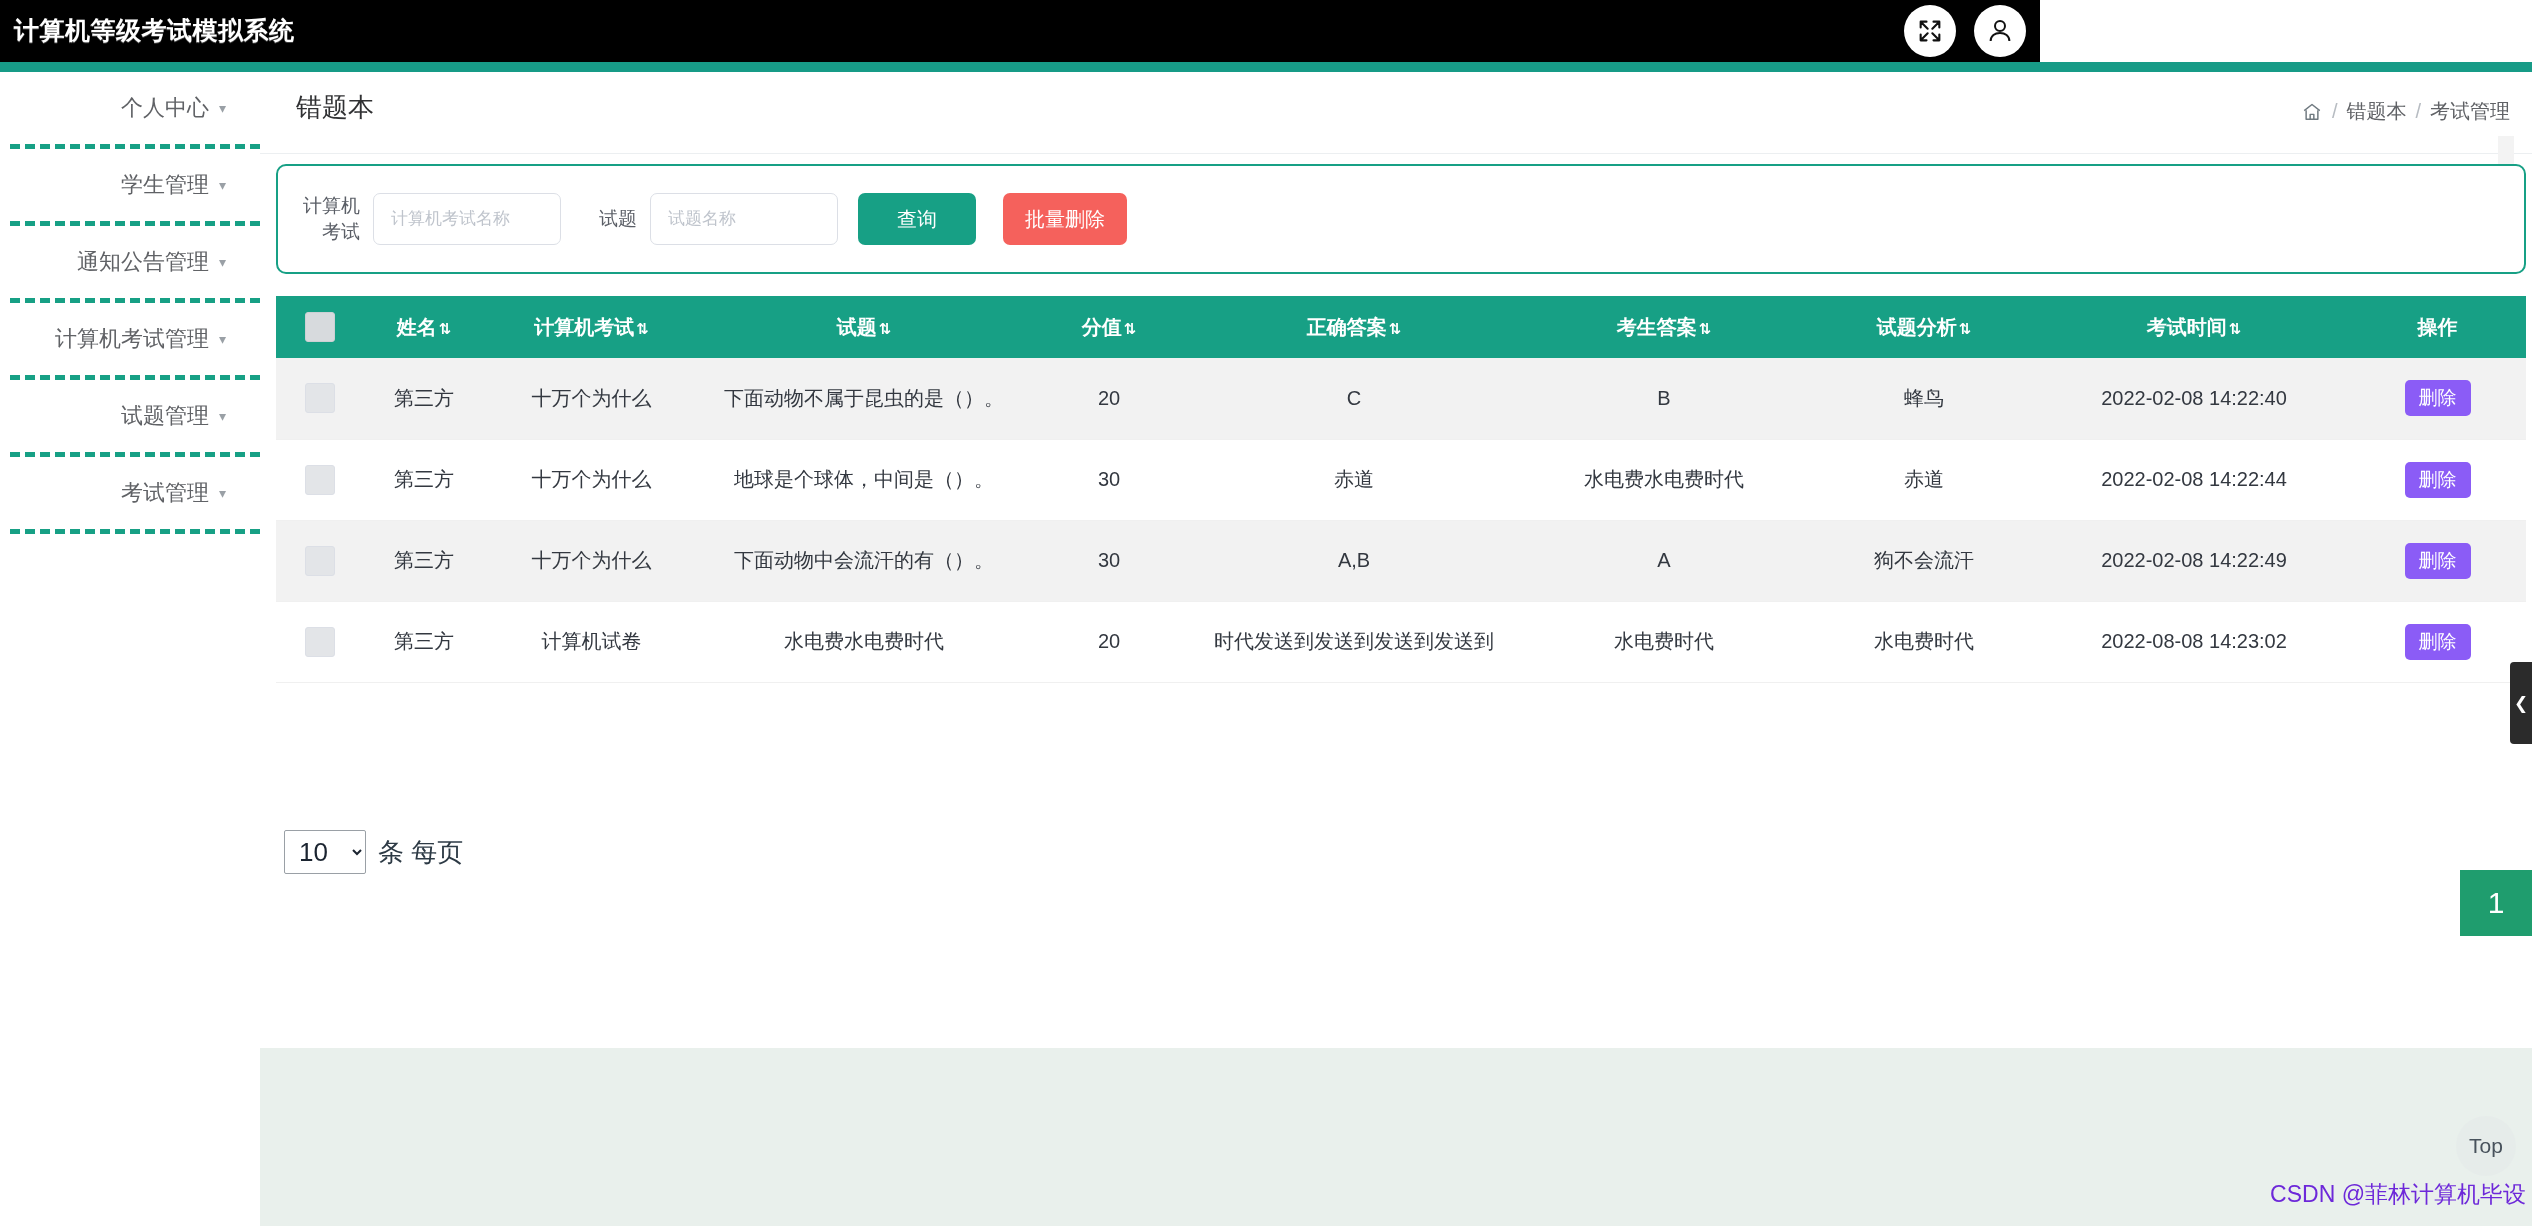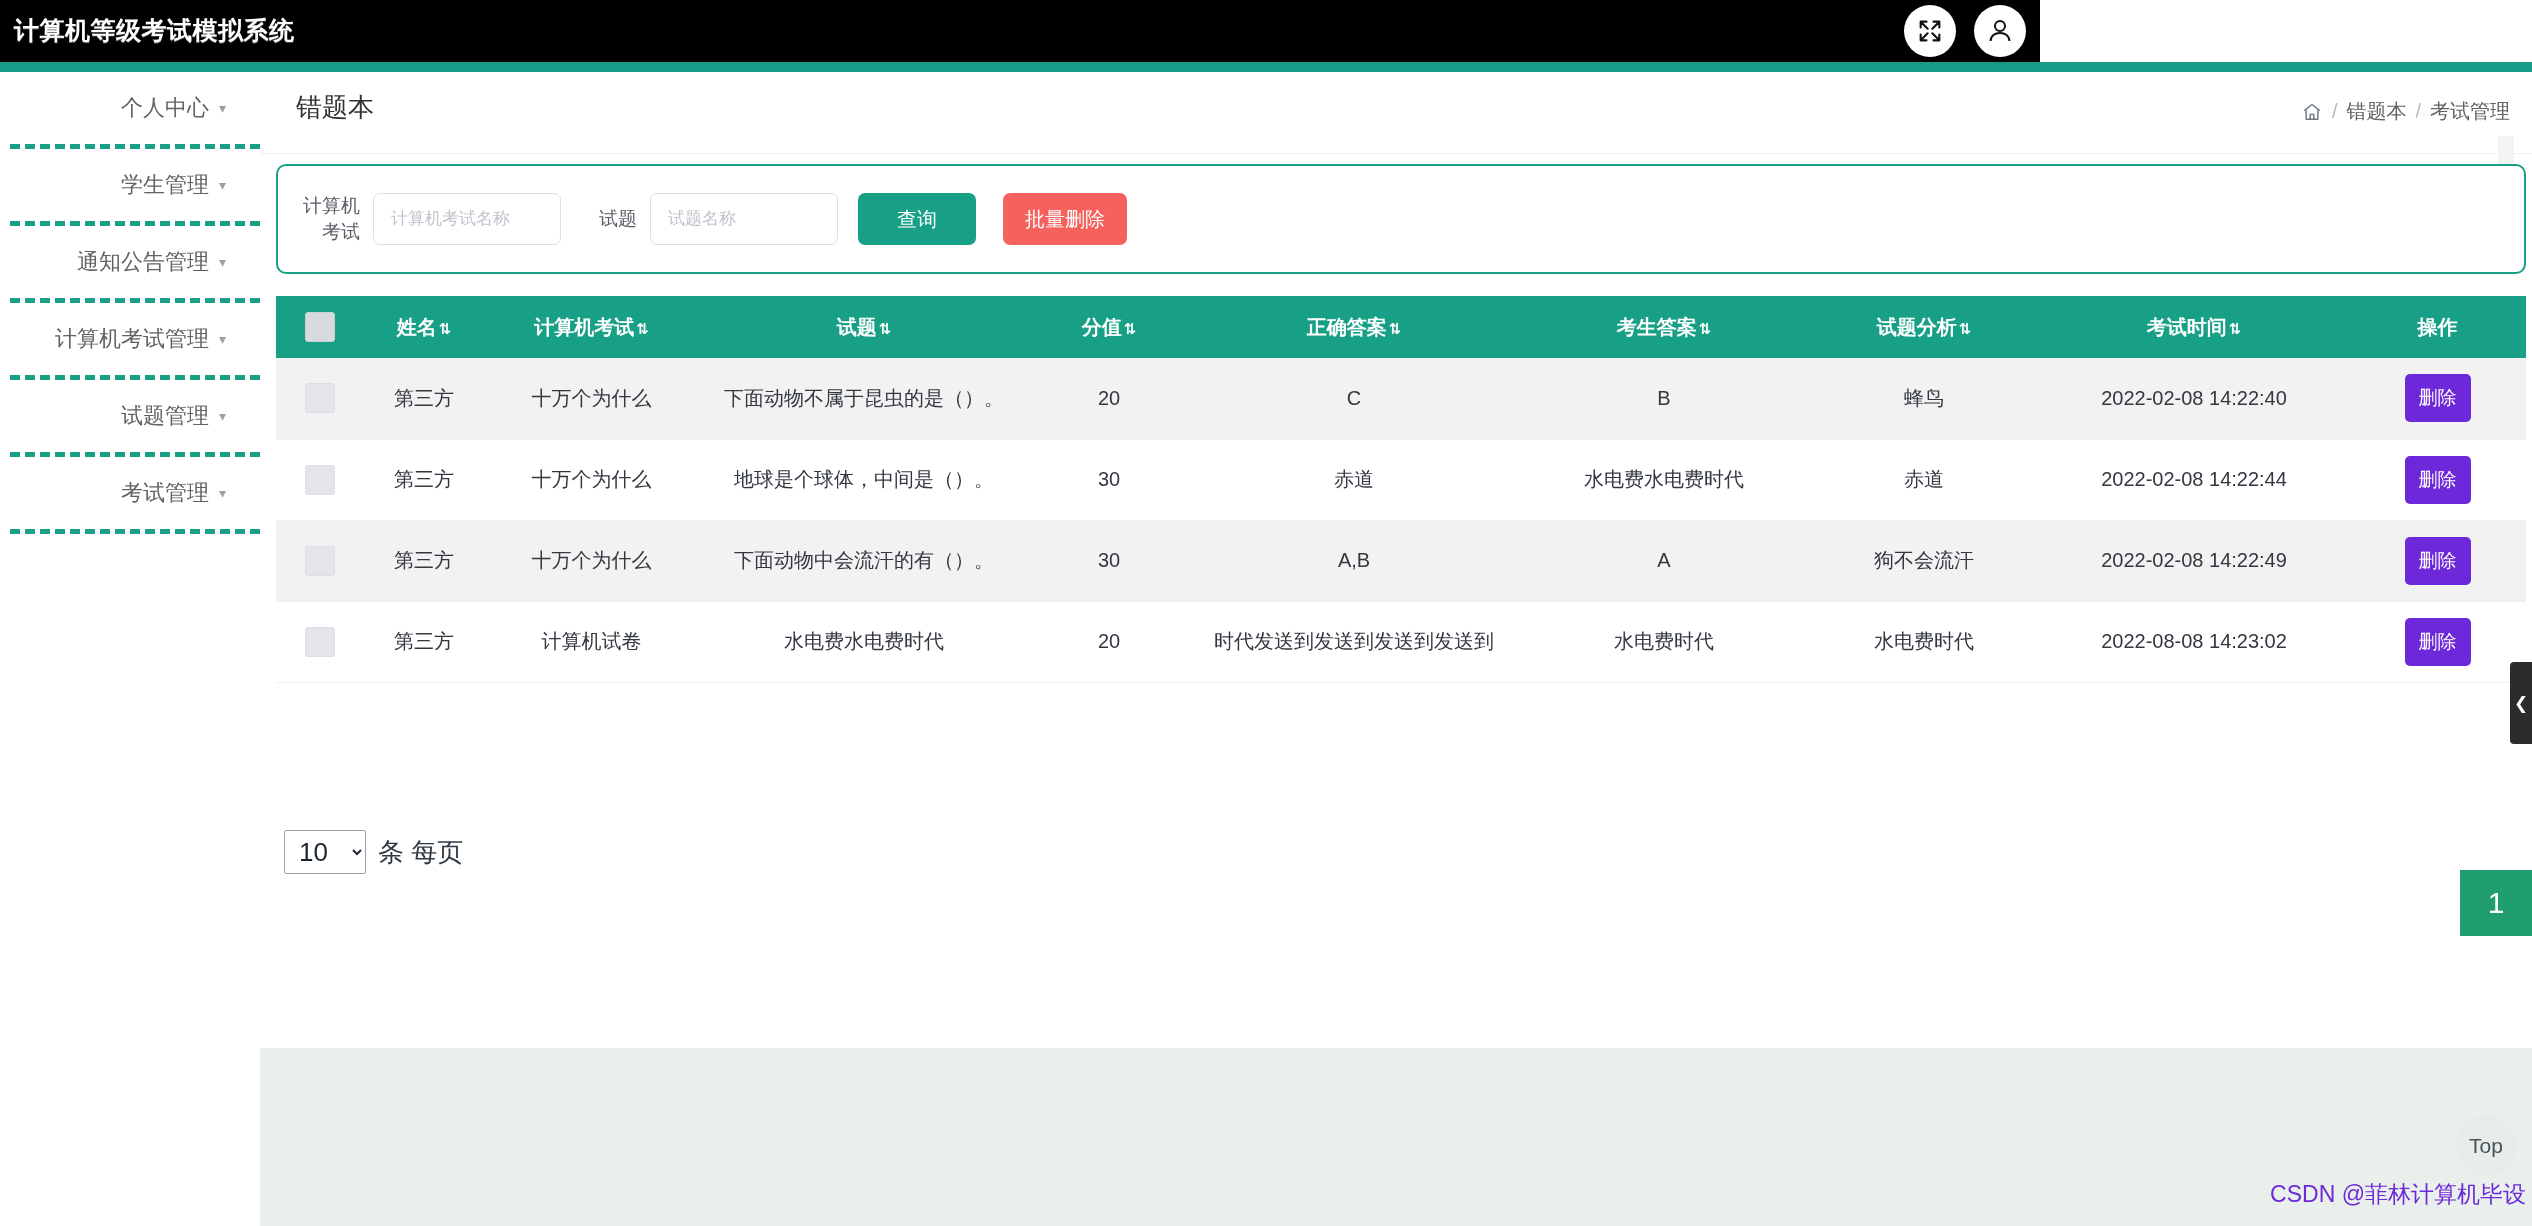--- a/index.html
+++ b/index.html
@@ -107,21 +107,21 @@
     border-bottom: 1px solid #f0f0f0; white-space: nowrap; overflow: hidden;
   }
   tbody tr.alt td { background: #f2f2f2; }
   .cbx {
     width: 30px; height: 30px; background: #e3e5e8;
     border: 1px solid #dcdfe6; border-radius: 3px; display: inline-block;
     cursor: pointer; vertical-align: middle;
   }
   thead .cbx { background: #d7dadd; border-color: #ccd0d4; }
   .row-del {
-    width: 66px; height: 48px; background: #6d28d9; color: #fff;
+    width: 66px; height: 36px; background: #8b5cf6; color: #fff;
     border: none; border-radius: 5px; font-size: 19px; cursor: pointer;
     font-family: "Liberation Sans", sans-serif;
   }
   
   col.c-chk  { width: 88px; }
   col.c-name { width: 120px; }
   col.c-exam { width: 215px; }
   col.c-ques { width: 330px; }
   col.c-score{ width: 160px; }
   col.c-ans  { width: 330px; }

